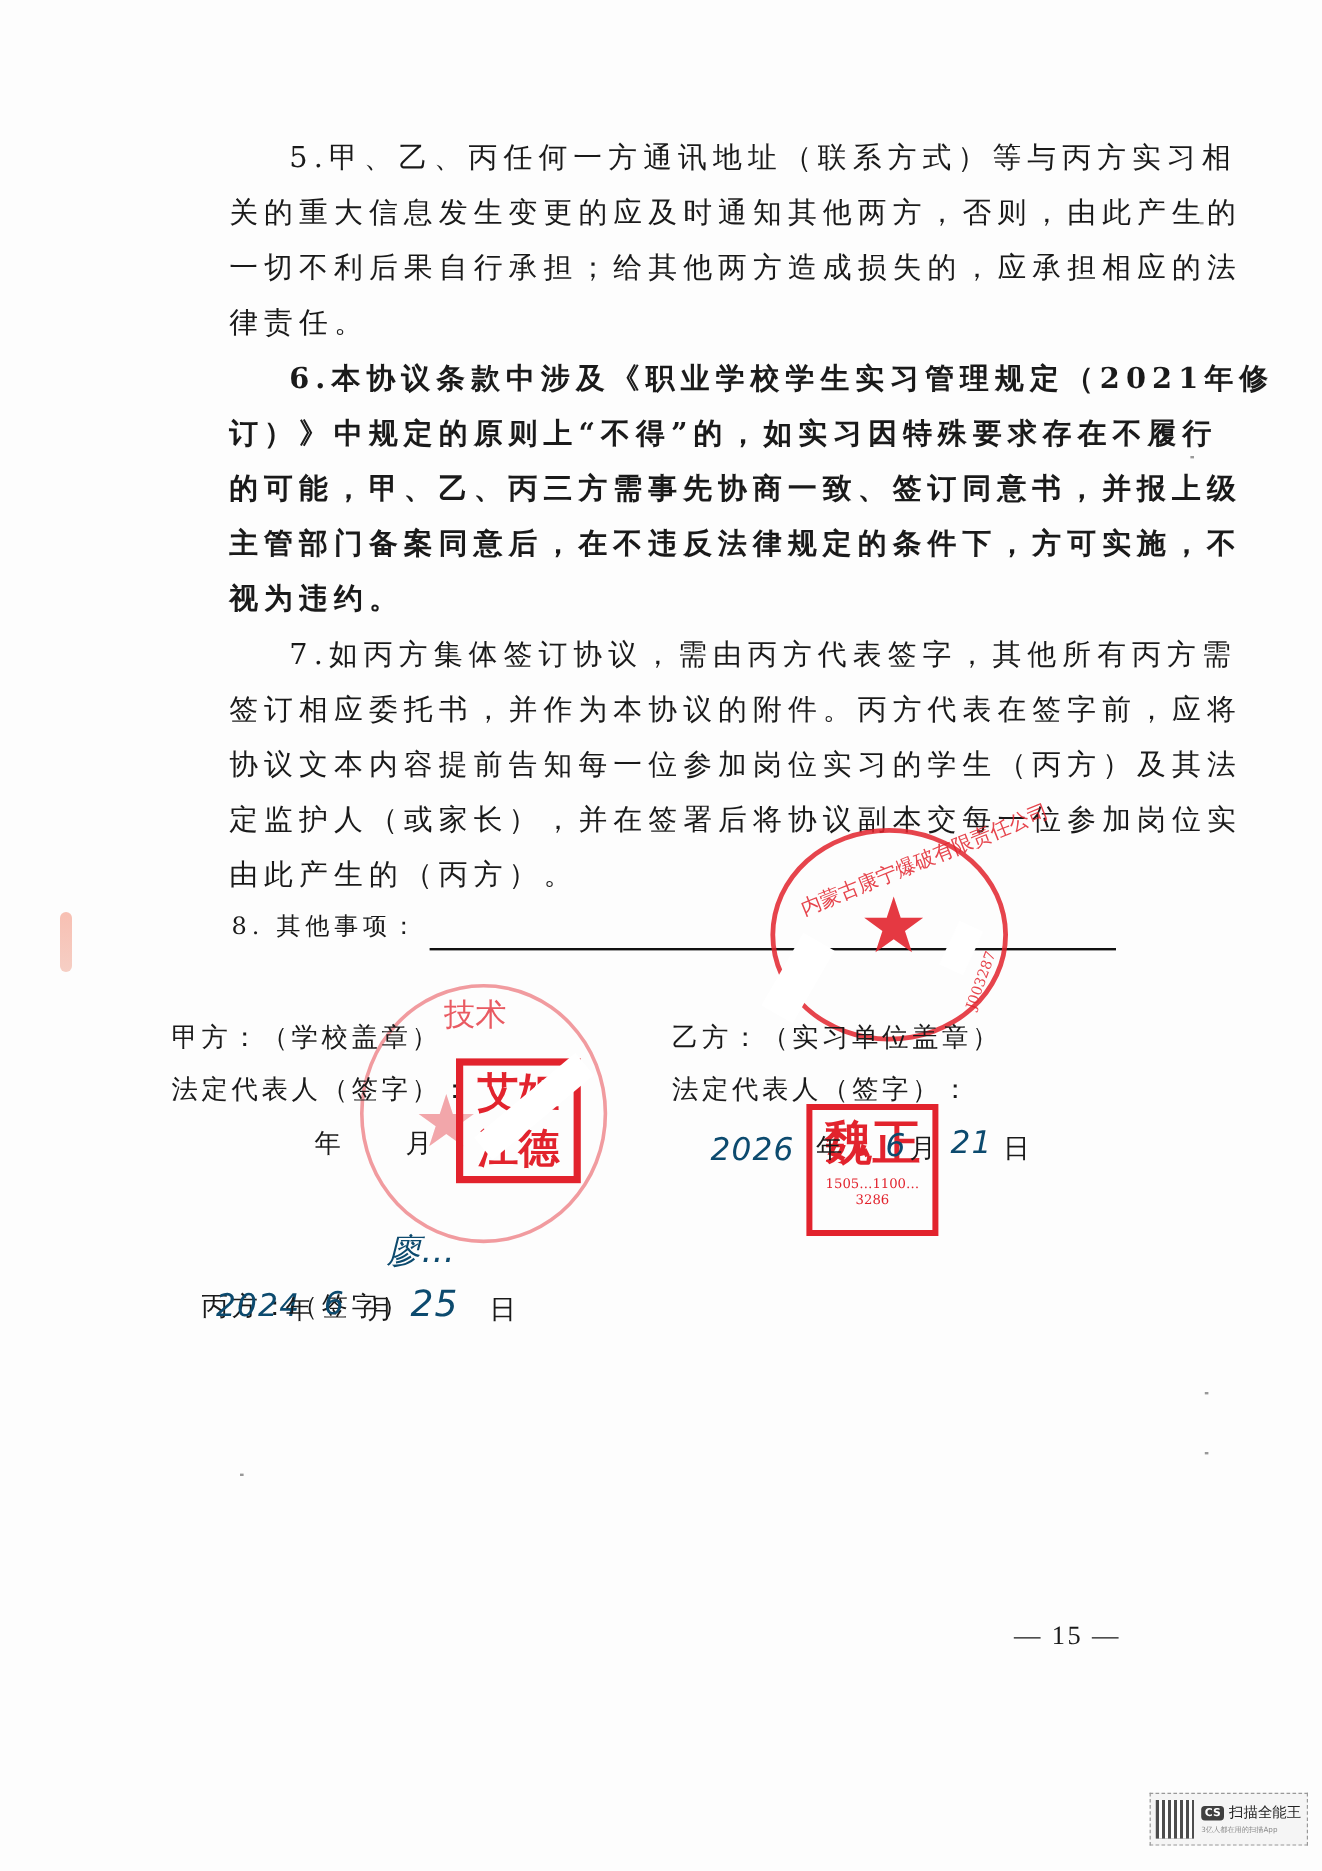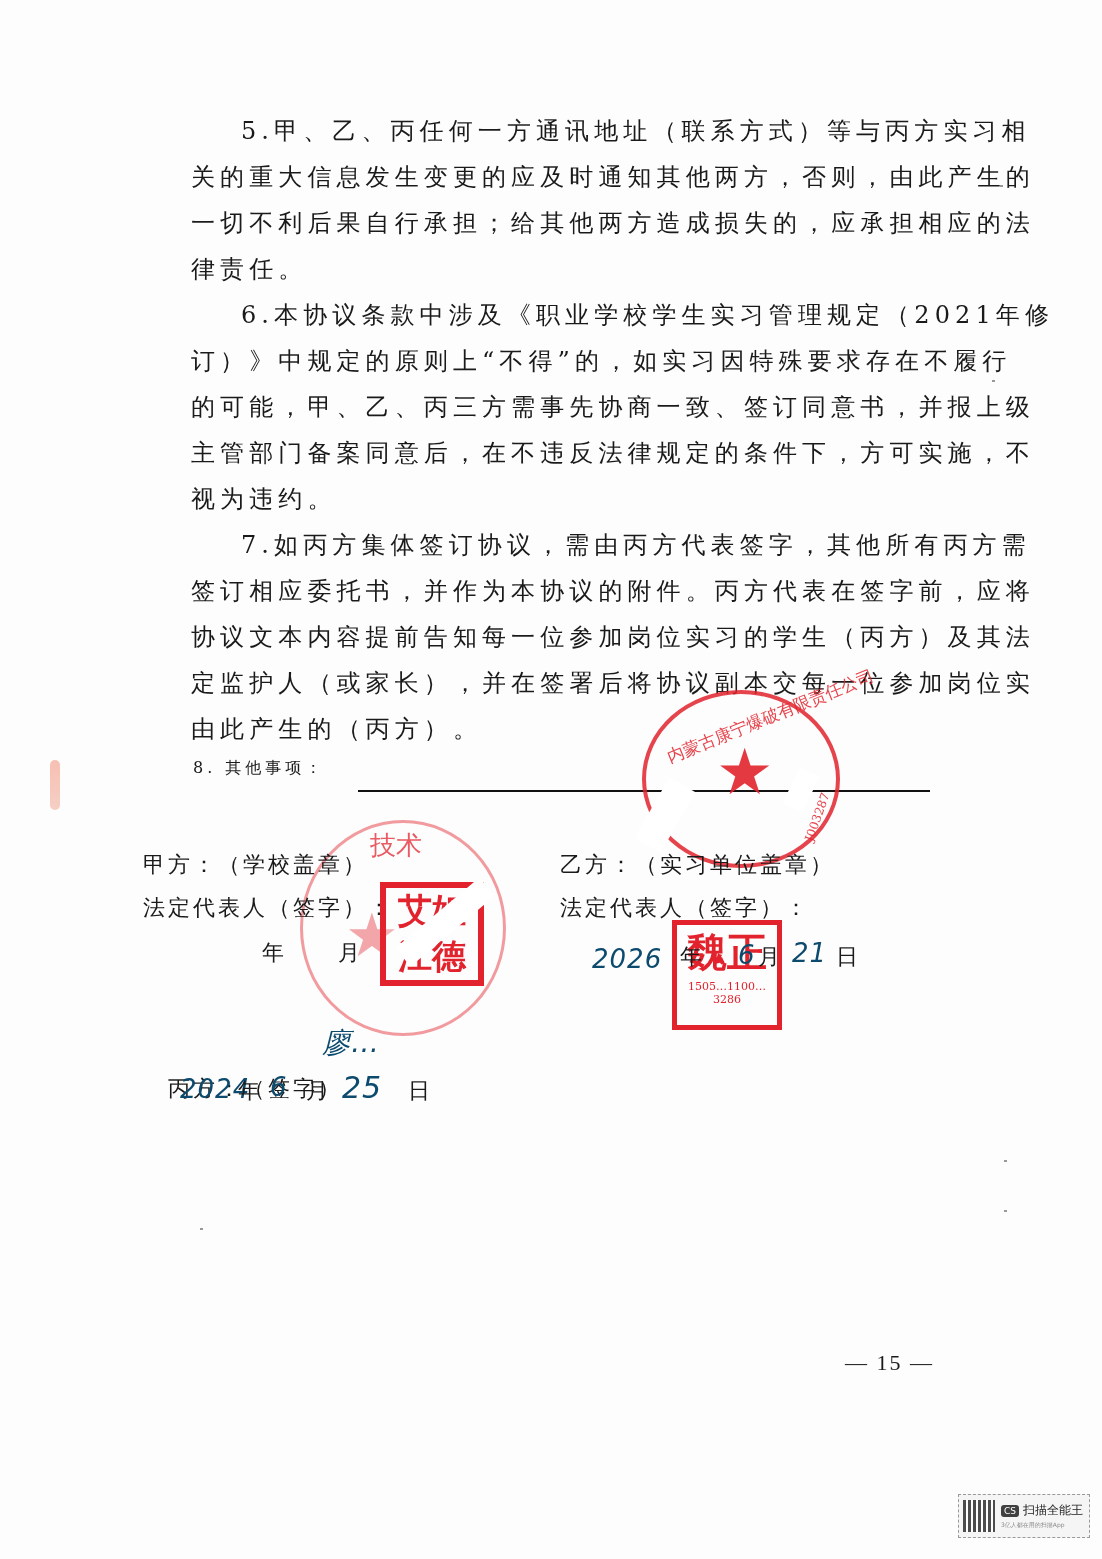--- a/index.html
+++ b/index.html
@@ -4,56 +4,56 @@
   <style>
     html, body { margin: 0; padding: 0; }
     body {
       width: 1102px; height: 1559px; background: #ffffff; position: relative; overflow: hidden;
       font-family: "DejaVu Serif", "Liberation Serif", serif; color: #1a1a1a;
     }
     .page { position: absolute; left: 0; top: 0; width: 1102px; height: 1559px; background: #fdfdfd; }
     .para { position: absolute; left: 143px; width: 790px; font-size: 24px; line-height: 46px; letter-spacing: 5.1px; text-align: justify; margin-left: 48px; }
     .para .line { display: block; white-space: nowrap; height: 46px; }
     .indent { padding-left: 50px; }
-    .other-row { position: absolute; left: 193px; top: 758px; font-size: 16px; letter-spacing: 4px; display: flex; align-items: flex-end; }
+    .other-row { position: absolute; left: 193px; top: 758px; font-size: 20px; letter-spacing: 4px; display: flex; align-items: flex-end; }
     .fill-line { position: absolute; left: 358px; top: 790px; width: 572px; border-bottom: 2px solid #111; }
     .sig { position: absolute; font-size: 22px; letter-spacing: 3px; white-space: nowrap; }
     .hand { font-family: "DejaVu Sans", sans-serif; font-style: italic; font-size: 26px; letter-spacing: 1px; color: #0c4a6e; }
     .seal-round { position: absolute; border-radius: 50%; border: 4px solid rgba(226,35,45,0.85); }
     .seal-square { position: absolute; border: 6px solid #e2232d; background: rgba(255,255,255,0.15); color: #e2232d;
       font-family: "DejaVu Serif", serif; font-weight: bold; display: flex; flex-wrap: wrap; justify-content: center; align-items: center; }
     .star { position: absolute; color: rgba(226,35,45,0.9); line-height: 1; }
     .seal-text { position: absolute; color: rgba(226,35,45,0.85); font-size: 17px; white-space: nowrap; }
     .page-num { position: absolute; left: 845px; top: 1350px; font-size: 22px; font-family: "Liberation Serif", serif; letter-spacing: 2px; }
     .wm { position: absolute; left: 958px; top: 1494px; width: 132px; height: 44px; border: 1px dashed #999; background: #f5f5f5; display: flex; align-items: center; padding: 0 4px; box-sizing: border-box; }
     .qr { width: 32px; height: 32px; background:
       repeating-linear-gradient(90deg,#222 0 3px,#fff 3px 5px), #222; opacity: .8; margin-right: 6px; }
     .wm-right { display: flex; flex-direction: column; }
     .wm-top { display: flex; align-items: center; font-family: "DejaVu Sans", sans-serif; font-size: 12px; color: #222; }
-    .cs { background: #404040; color: #fff; font-size: 9px; font-weight: normal; border-radius: 3px; padding: 1px 3px; margin-right: 4px; }
+    .cs { background: #404040; color: #fff; font-size: 9px; font-weight: bold; border-radius: 3px; padding: 1px 3px; margin-right: 4px; }
     .wm-sub { font-size: 6px; color: #888; font-family: "DejaVu Sans", sans-serif; margin-top: 2px; }
     .speck { position: absolute; width: 3px; height: 2px; background: #555; opacity: .6; }
     .edge-mark { position: absolute; left: 50px; top: 760px; width: 10px; height: 50px; border-radius: 6px; background: linear-gradient(#f6b0a0,#f4c3b6); opacity: .8; }
     .whiteout { position: absolute; background: #fff; }
   </style>
 </head>
 <body>
 
 <div class="page">
 
   <div class="edge-mark"></div>
 
   <div class="para" style="top:108px;">
     <span class="line indent">5.甲、乙、丙任何一方通讯地址（联系方式）等与丙方实习相</span>
     <span class="line">关的重大信息发生变更的应及时通知其他两方，否则，由此产生的</span>
     <span class="line">一切不利后果自行承担；给其他两方造成损失的，应承担相应的法</span>
     <span class="line">律责任。</span>
   </div>
 
-  <div class="para" style="top:292px;">
+  <div class="para" style="top:292px;font-weight:bold;">
     <span class="line indent">6.本协议条款中涉及《职业学校学生实习管理规定（2021年修</span>
     <span class="line">订）》中规定的原则上“不得”的，如实习因特殊要求存在不履行</span>
     <span class="line">的可能，甲、乙、丙三方需事先协商一致、签订同意书，并报上级</span>
     <span class="line">主管部门备案同意后，在不违反法律规定的条件下，方可实施，不</span>
     <span class="line">视为违约。</span>
   </div>
 
   <div class="para" style="top:522px;">
     <span class="line indent">7.如丙方集体签订协议，需由丙方代表签字，其他所有丙方需</span>
     <span class="line">签订相应委托书，并作为本协议的附件。丙方代表在签字前，应将</span>

